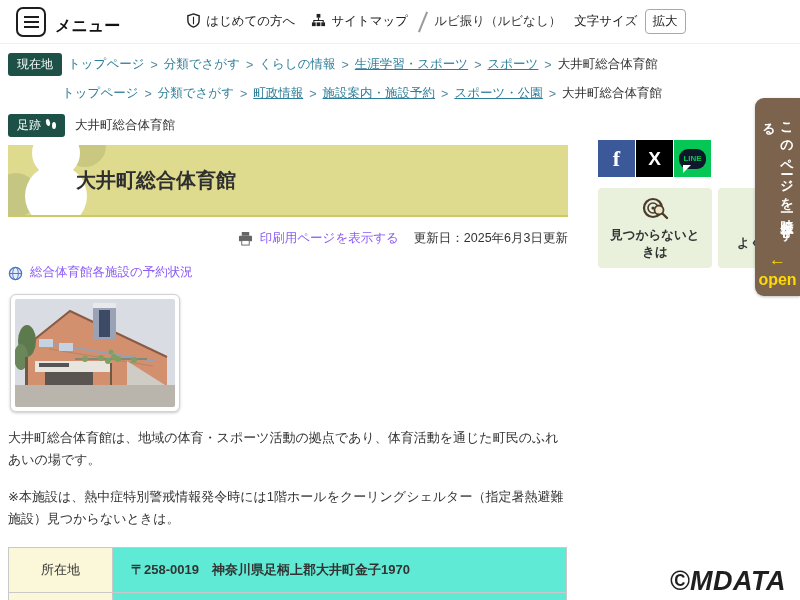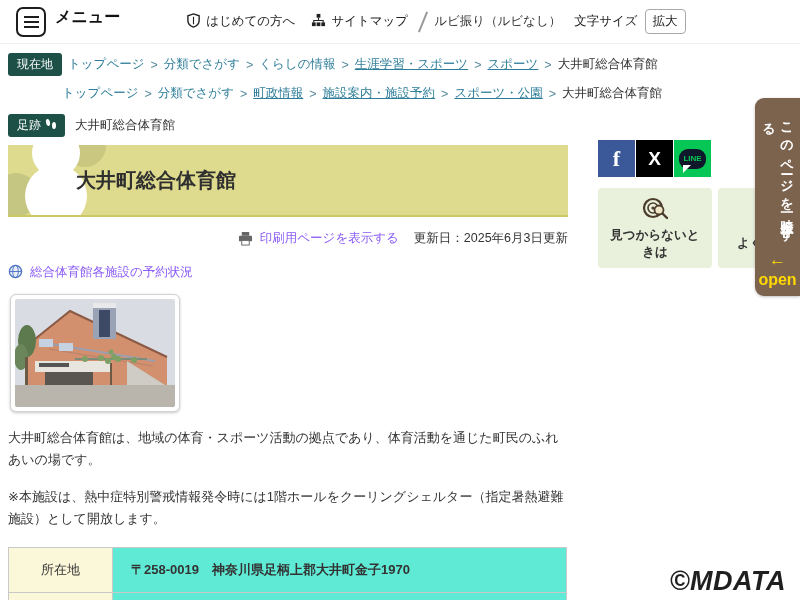--- a/index.html
+++ b/index.html
@@ -3,21 +3,21 @@
 <meta charset="utf-8">
 <style>
   * { margin:0; padding:0; box-sizing:border-box; }
   html,body { width:800px; height:600px; }
   body {
     position:relative; overflow:hidden; background:#fff;
     font-family:"Liberation Sans","DejaVu Sans",sans-serif; color:#333;
   }
   
   .topbar { display:flex; align-items:center; height:44px; padding:0 10px 0 16px; border-bottom:1px solid #efefef; white-space:nowrap; }
-  .menu-group { display:flex; align-items:flex-start; gap:9px; cursor:pointer; }
+  .menu-group { display:flex; align-items:flex-end; gap:9px; cursor:pointer; }
   .hamburger { width:30px; height:30px; border:2px solid #1d1d1d; border-radius:7px; display:flex; flex-direction:column; justify-content:center; align-items:center; gap:3px; }
   .hamburger i { display:block; width:15px; height:2px; background:#1d1d1d; }
   .menu-label { font-size:16px; font-weight:bold; color:#111; }
   .nav-group { display:flex; align-items:center; gap:16px; margin-left:66px; }
   .nav-item { display:flex; gap:5px; font-size:12.5px; color:#222; cursor:pointer; }
   .nav-item svg { display:block; }
   .sep-slash { width:2px; height:22px; background:#9a9a9a; transform:rotate(22deg); margin:0 10px 0 14px; }
   .tool-group { display:flex; align-items:center; gap:7px; font-size:12.5px; }
   .tool-label { color:#222; margin-left:6px; }
   .btn-outline { font-size:12.5px; padding:3px 7px; background:#fff; border:1px solid #a8a8a8; border-radius:4px; color:#222; cursor:pointer; }
@@ -39,21 +39,21 @@
   .banner .circ { position:absolute; border-radius:50%; }
   .c-ol1 { left:56px; top:-20px; width:42px; height:42px; background:rgba(186,184,116,.55); }
   .c-ol2 { left:-14px; top:28px; width:44px; height:44px; background:rgba(171,178,118,.5); }
   .c-w1 { left:24px; top:-16px; width:48px; height:48px; background:#fff; }
   .c-w2 { left:17px; top:20px; width:62px; height:62px; background:#fff; }
   .page-title { position:absolute; z-index:2; left:68px; top:50%; transform:translateY(-50%); font-size:20px; font-weight:bold; color:#2f2f2f; }
   
   .print-row { width:560px; margin:13px 0 0 8px; display:flex; justify-content:flex-end; align-items:center; gap:7px; font-size:12.5px; }
   .blue-link { color:#8b5cf6; text-decoration:none; cursor:pointer; }
   .updated { color:#333; margin-left:8px; }
-  .resv-row { display:flex; align-items:flex-start; gap:7px; margin:17px 0 0 8px; font-size:12.5px; }
+  .resv-row { display:flex; align-items:flex-end; gap:7px; margin:17px 0 0 8px; font-size:12.5px; }
   
   .photo { margin:13px 0 0 10px; width:170px; height:118px; background:#fff; border:1px solid #d2d2d2; border-radius:6px; padding:4px; box-shadow:0 1px 3px rgba(0,0,0,.22); }
   .photo svg { display:block; border-radius:2px; }
   
   .para { width:556px; margin:15px 0 0 8px; font-size:13px; line-height:1.7; color:#333; }
   
   .info-table { margin:17px 0 0 8px; width:559px; border-collapse:collapse; font-size:13px; }
   .info-table th, .info-table td { border:1px solid #c9c9c9; }
   .info-table th { width:104px; background:#fbf8da; font-weight:normal; text-align:center; padding:13px 10px; }
   .info-table td { padding:13px 18px; background:#5eead4;font-weight:bold; }
@@ -210,21 +210,21 @@
     <ellipse cx="6" cy="58" rx="7" ry="13" fill="#6b865a"></ellipse>
     <rect x="10" y="58" width="3" height="28" fill="#6d5a44"></rect>
     <rect x="95" y="64" width="2" height="22" fill="#6d5a44"></rect>
     <circle cx="93" cy="62" r="3" fill="#7fa065"></circle>
       <circle cx="99" cy="58" r="3" fill="#7fa065"></circle>
       <circle cx="96" cy="53" r="2.5" fill="#7fa065"></circle>
   </svg>
 </div>
 
 <p class="para">大井町総合体育館は、地域の体育・スポーツ活動の拠点であり、体育活動を通じた町民のふれあいの場です。</p>
-<p class="para">※本施設は、熱中症特別警戒情報発令時には1階ホールをクーリングシェルター（指定暑熱避難施設）として開放します。</p>
+<p class="para">※本施設は、熱中症特別警戒情報発令時には1階ホールをクーリングシェルター（指定暑熱避難施設）見つからないときは。</p>
 
 <table class="info-table">
   <tbody>
     <tr>
       <th>所在地</th>
       <td>〒258-0019　神奈川県足柄上郡大井町金子1970</td>
     </tr>
     <tr>
       <th>電話番号</th>
       <td>0465-82-9799</td>

